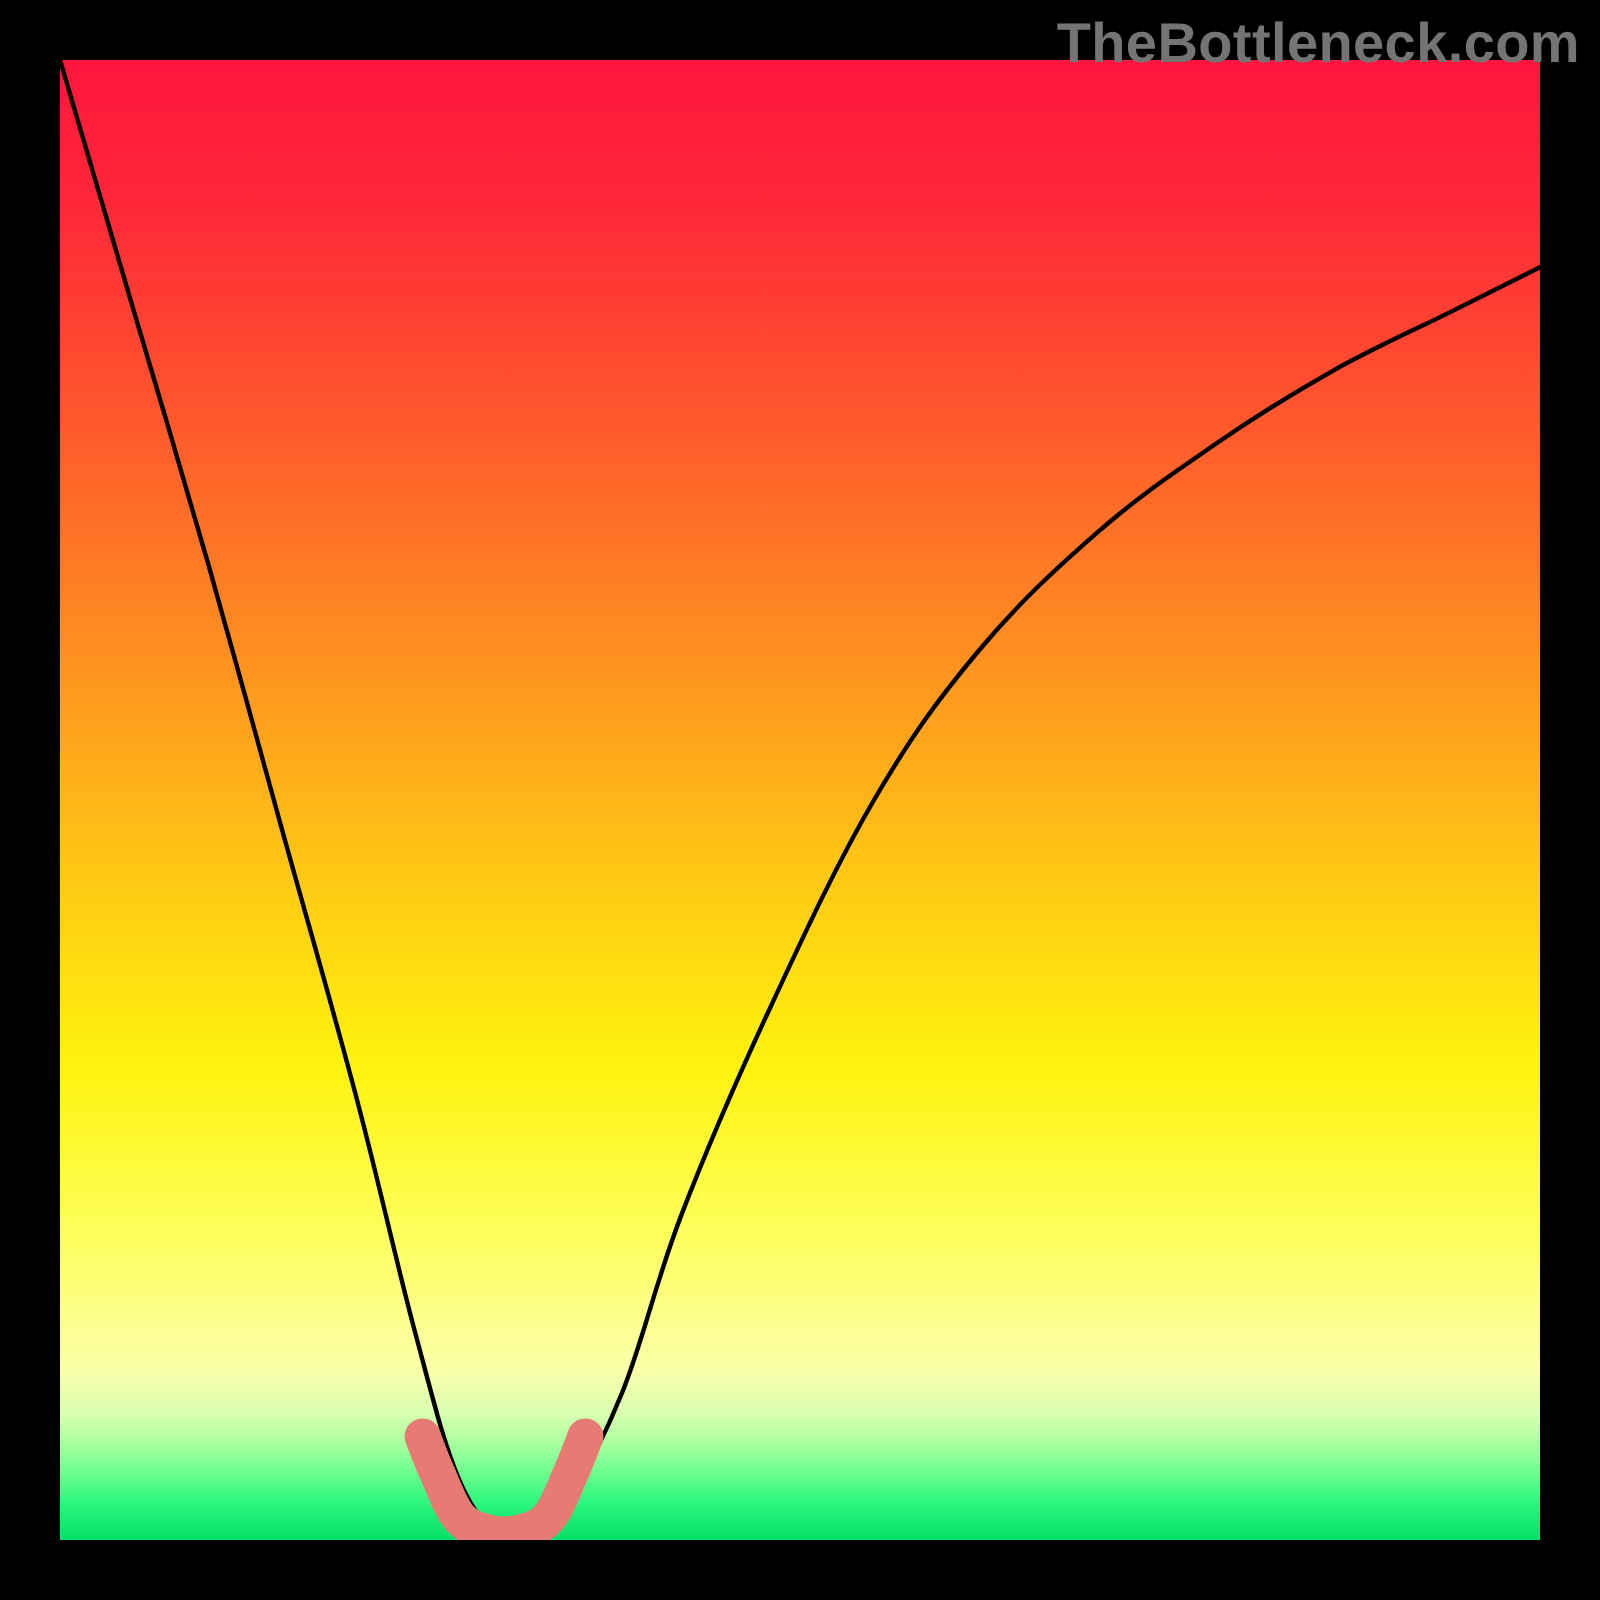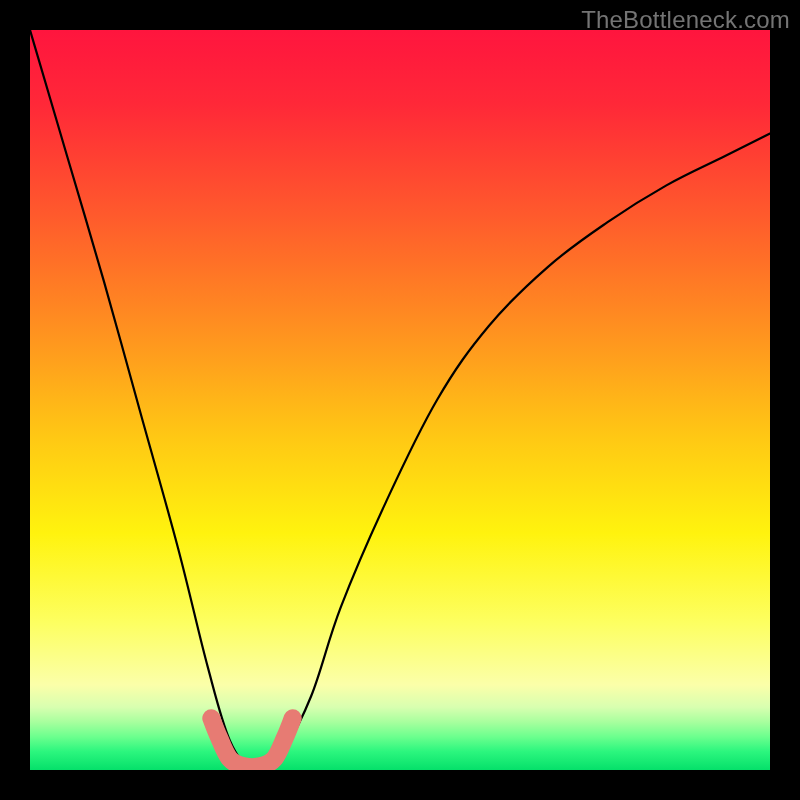--- a/index.html
+++ b/index.html
@@ -22,22 +22,22 @@
   .grad {
     position: absolute;
     left: 0; top: 0;
     width: 100%; height: 100%;
   }
   .watermark {
     position: absolute;
     top: 6px;
     right: 10px;
     color: #747474;
-    font-size: 24px;
-    font-weight: 400;
+    font-size: 28px;
+    font-weight: 700;
     letter-spacing: 0.2px;
     user-select: none;
   }
   svg.curve {
     position: absolute;
     left: 0; top: 0;
     width: 100%;
     height: 100%;
     overflow: visible;
   }

